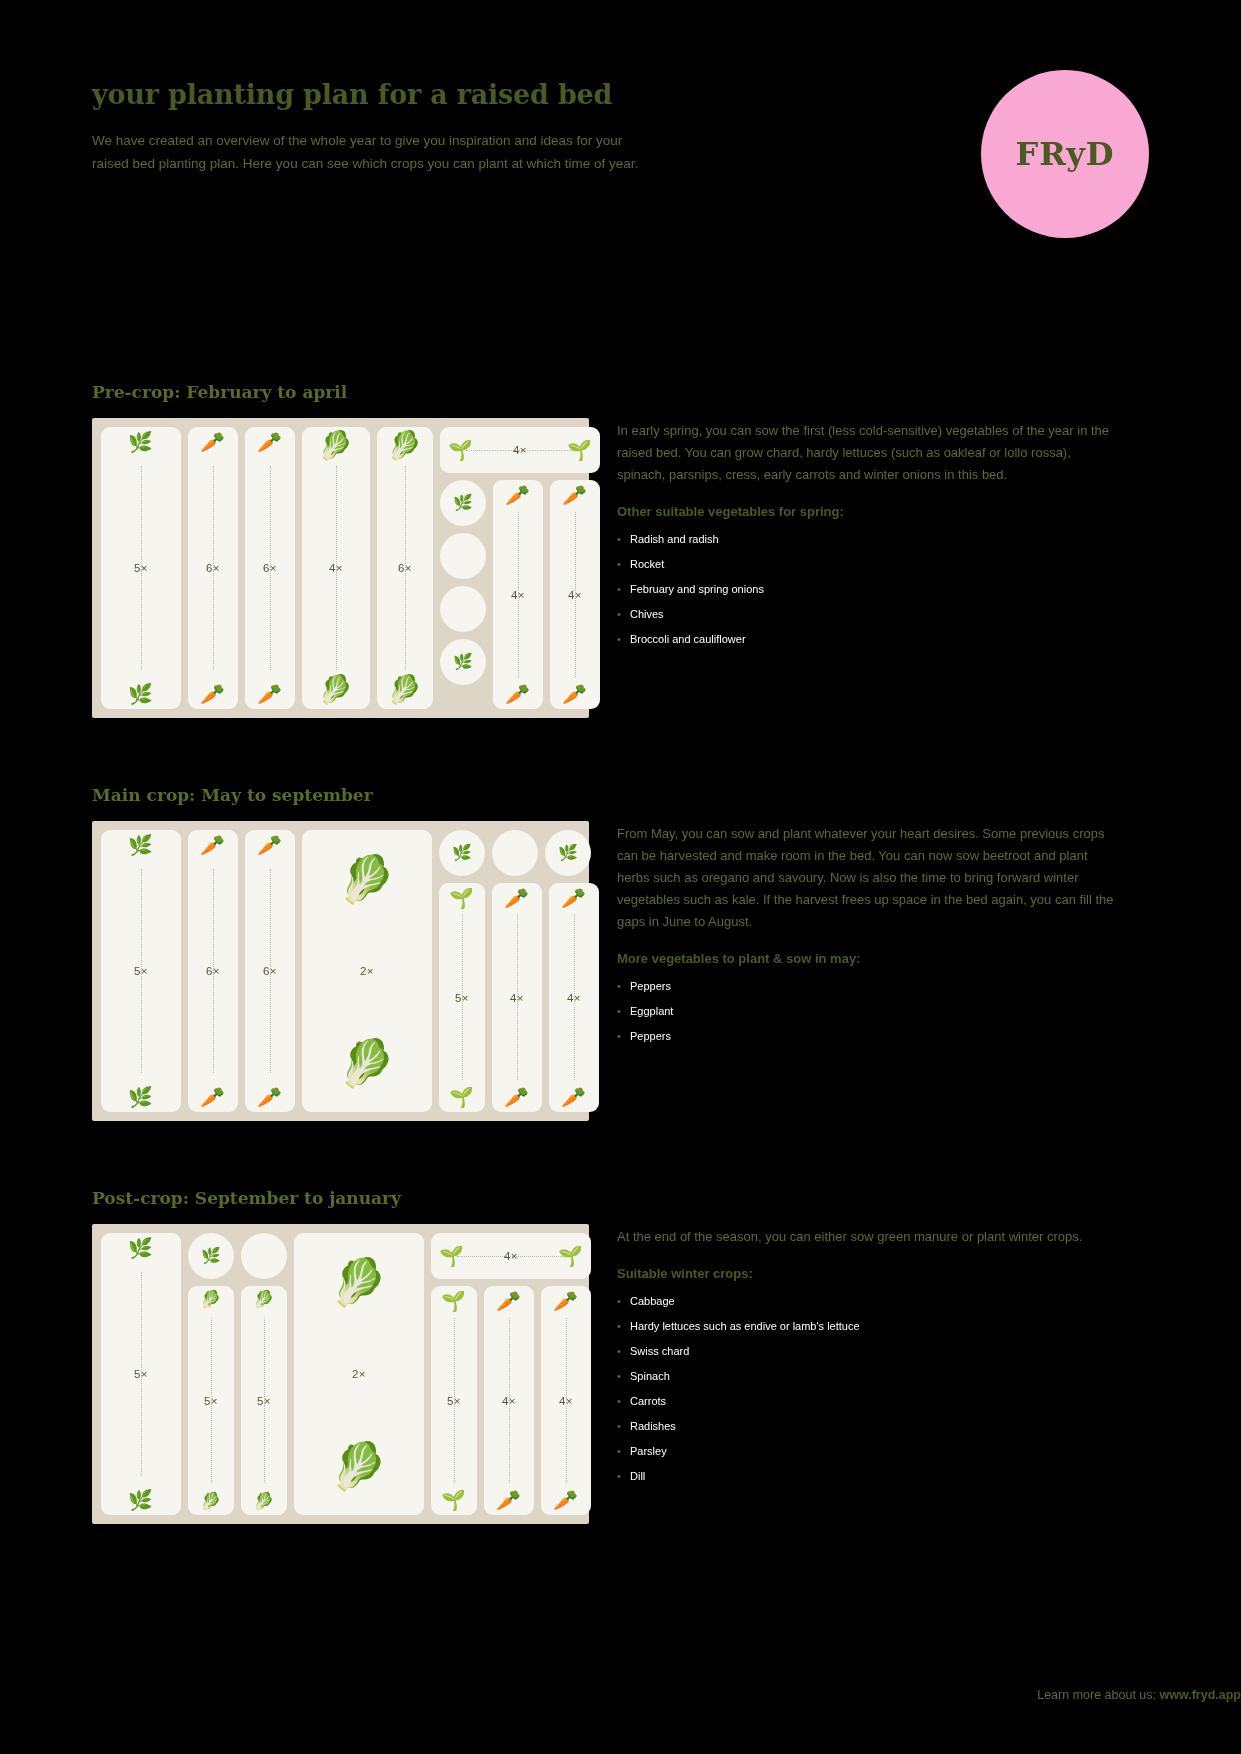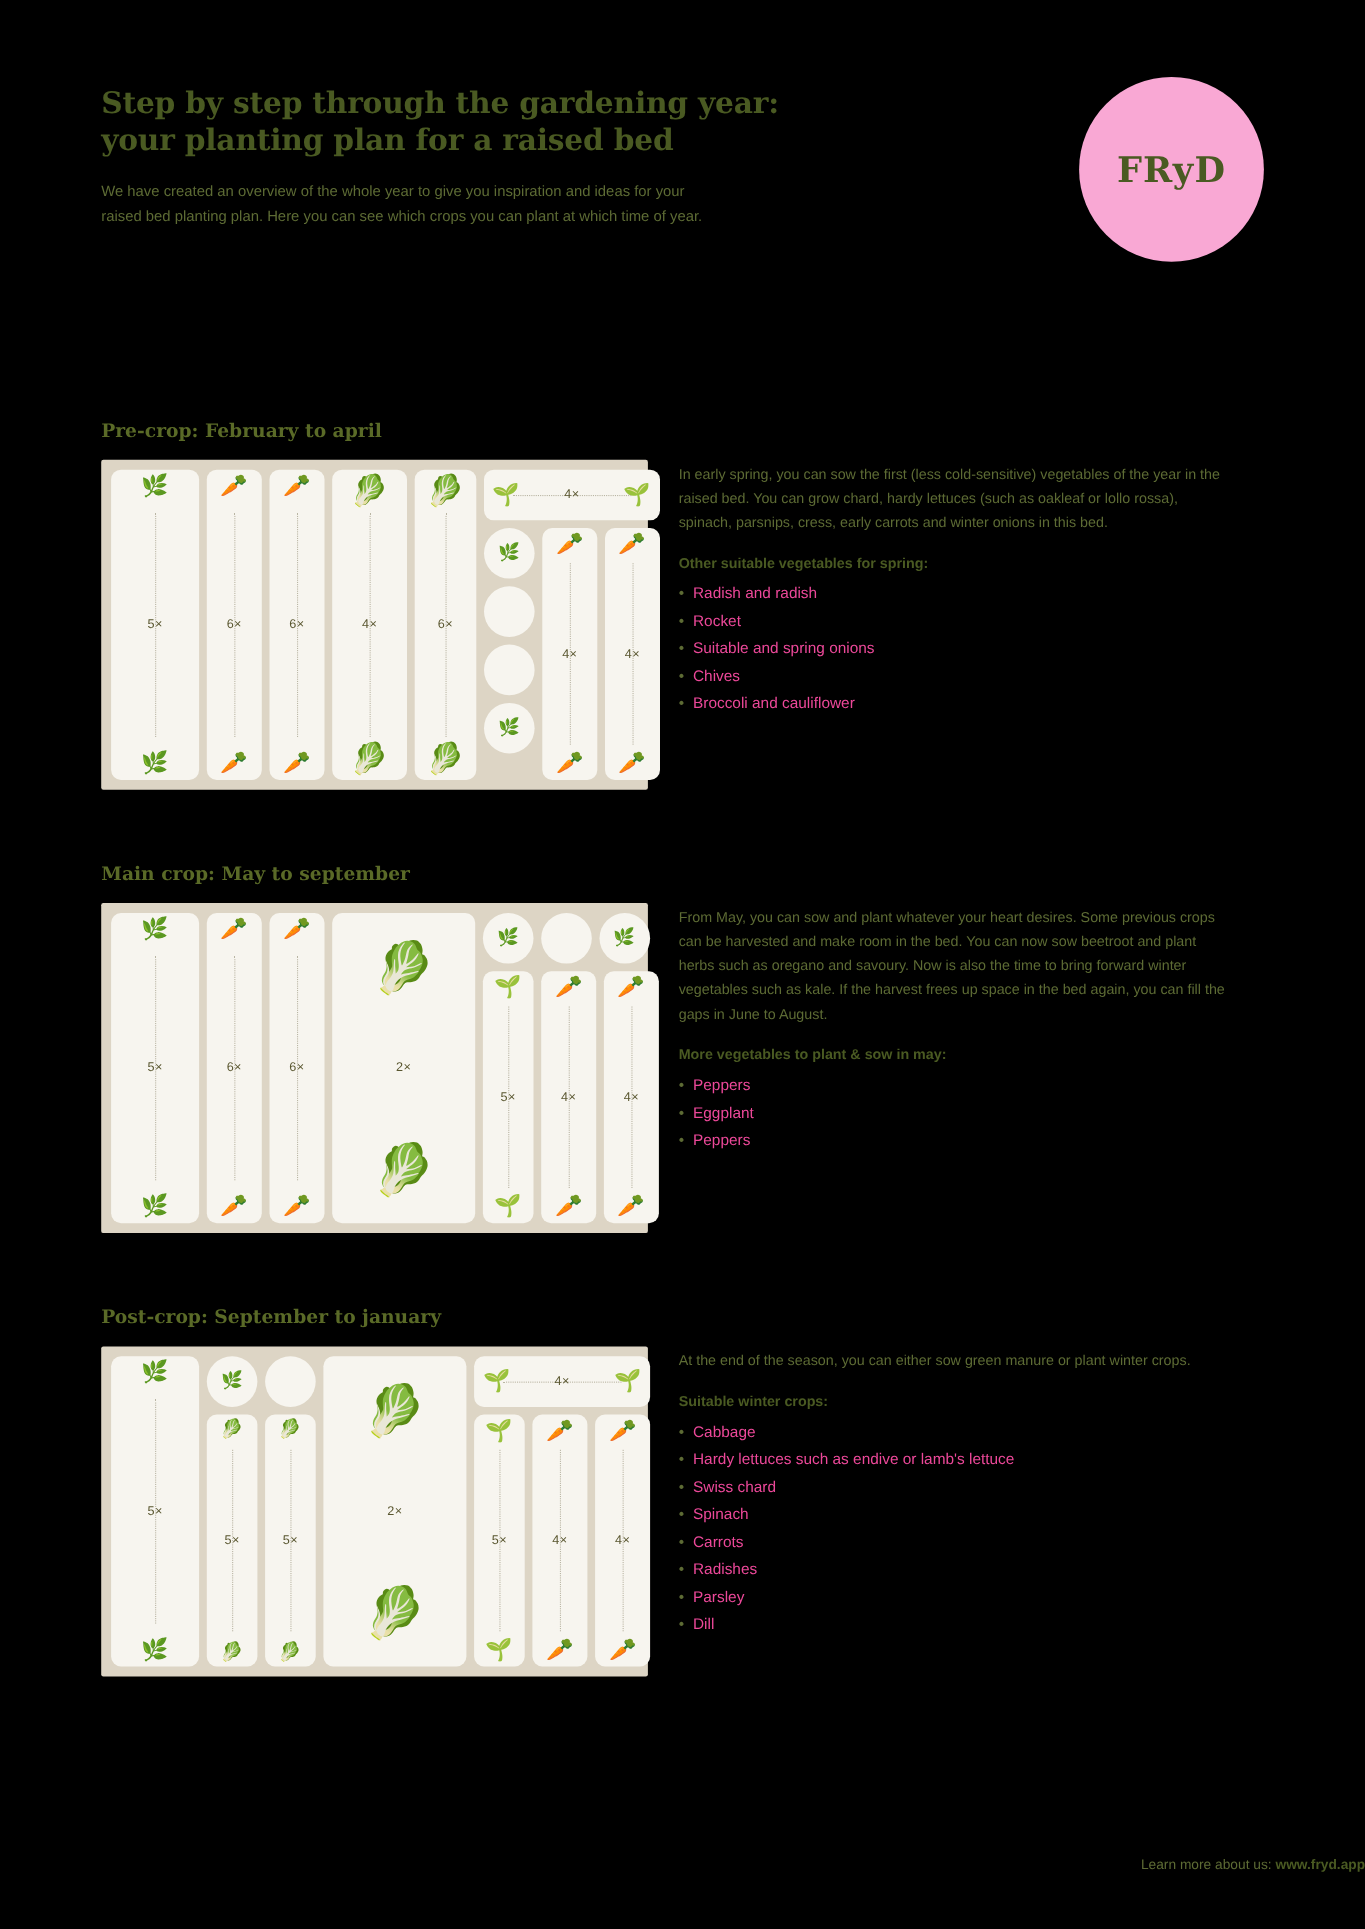--- a/index.html
+++ b/index.html
@@ -147,23 +147,23 @@
     margin: 0 0 18px 0;
   }
   .sub {
     font-size: 13px;
     font-weight: bold;
     color: #4a5a22;
     margin: 0 0 8px 0;
   }
   ul.list { list-style: none; margin: 0; padding: 0; }
   ul.list li {
-    font-size: 14px;
+    font-size: 11px;
     line-height: 25px;
-    color: #ec4899;
+    color: #ffffff;
     position: relative;
     padding-left: 13px;
   }
   ul.list li:before {
     content: "•";
     position: absolute;
     left: 0;
     color: #5d6b34;
   }
 
@@ -178,21 +178,20 @@
   }
   .footer b { color: #4a5a22; }
 </style>
 </head>
 <body>
 
 <div class="page">
 
   <div class="header">
     <h1 class="title">
-      <span>Step by step through the gardening year:</span>
       <span class="line2">your planting plan for a raised bed</span>
     </h1>
     <div class="intro">We have created an overview of the whole year to give you inspiration and ideas for your raised bed planting plan. Here you can see which crops you can plant at which time of year.</div>
   </div>
 
   <div class="logo">
     <span class="logo-text">FRyD</span>
   </div>
 
   <div class="section" style="top:382px;">
@@ -278,21 +277,21 @@
           </div>
         </div>
       </div>
 
       <div class="col-text">
         <p class="para">In early spring, you can sow the first (less cold-sensitive) vegetables of the year in the raised bed. You can grow chard, hardy lettuces (such as oakleaf or lollo rossa), spinach, parsnips, cress, early carrots and winter onions in this bed.</p>
         <p class="sub">Other suitable vegetables for spring:</p>
         <ul class="list">
           <li>Radish and radish</li>
           <li>Rocket</li>
-          <li>Suitable and spring onions</li>
+          <li>February and spring onions</li>
           <li>Chives</li>
           <li>Broccoli and cauliflower</li>
         </ul>
       </div>
     </div>
   </div>
 
   <div class="section" style="top:785px;">
     <h2 class="section-title">Main crop: May to september</h2>
     <div class="section-body">

